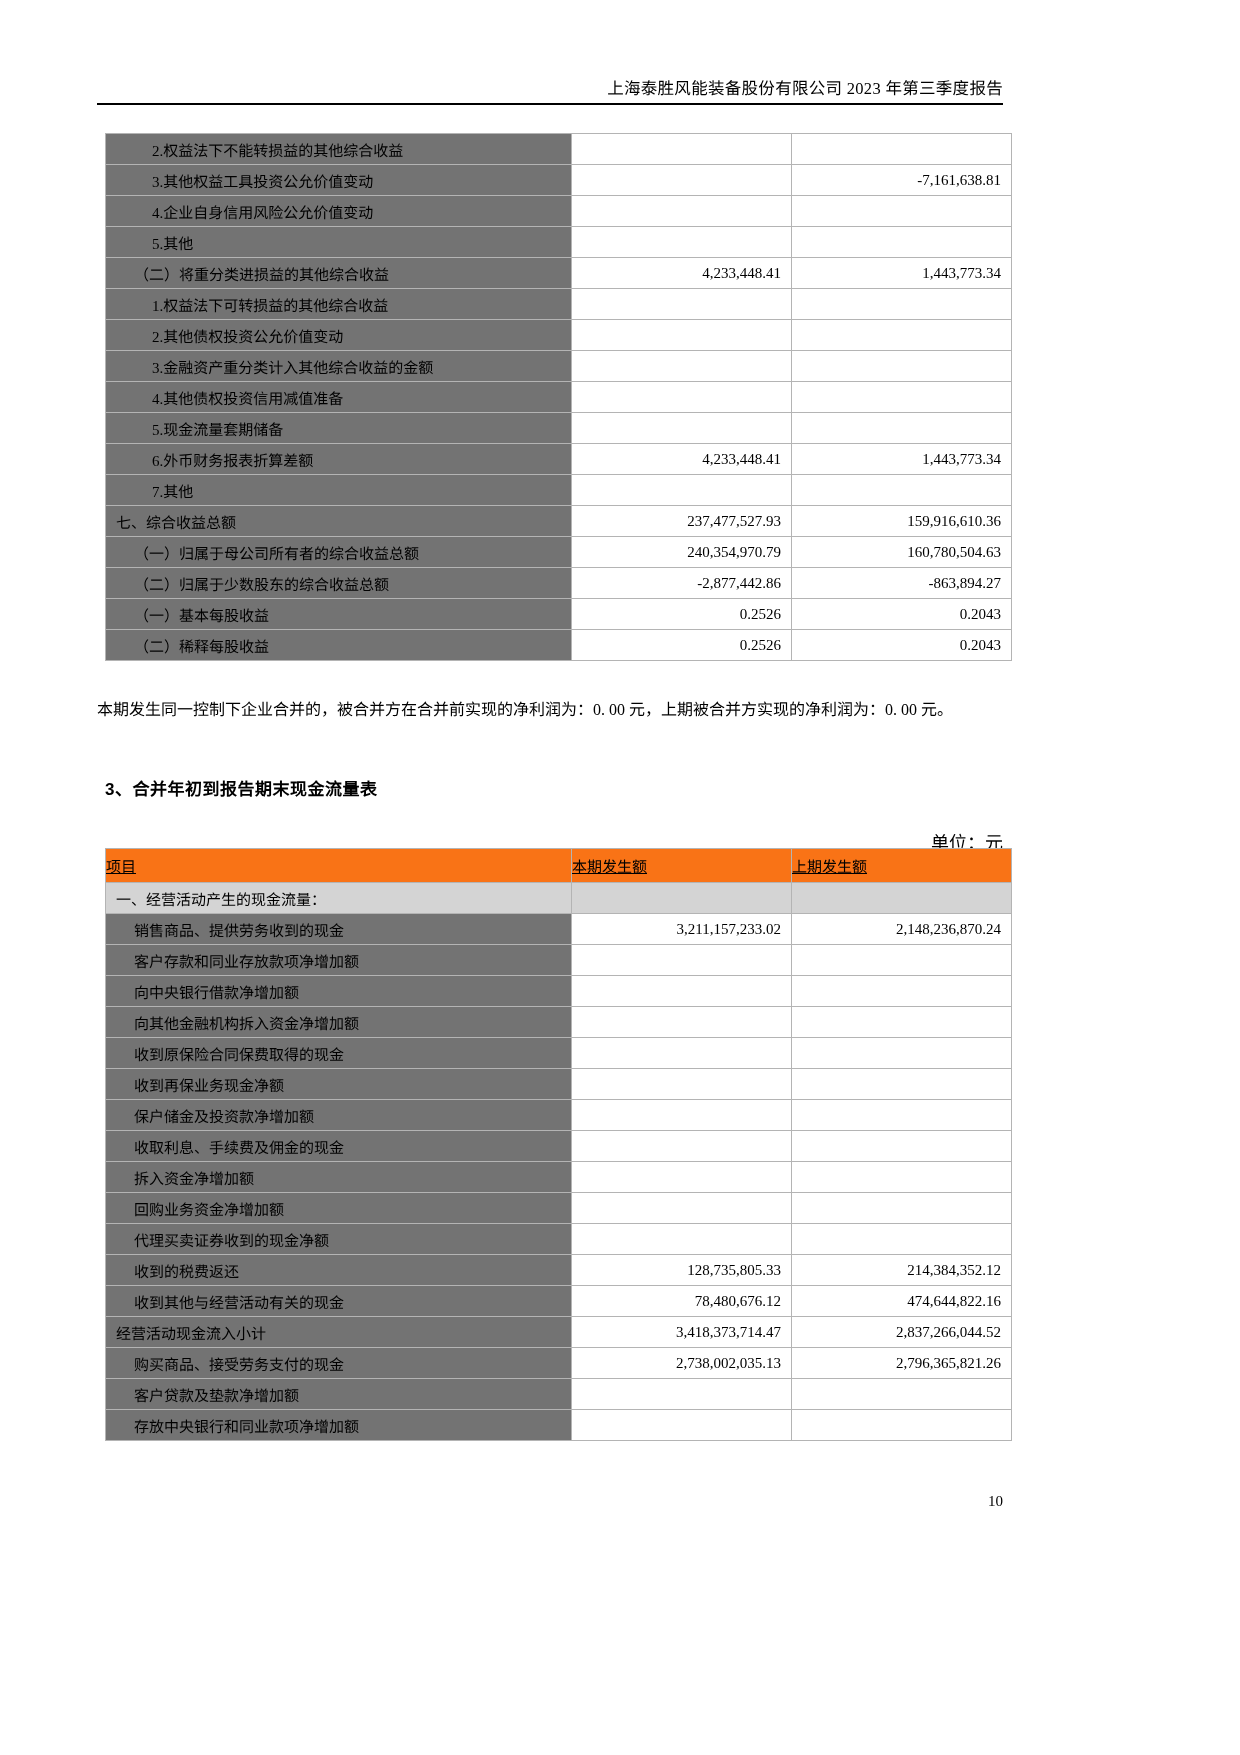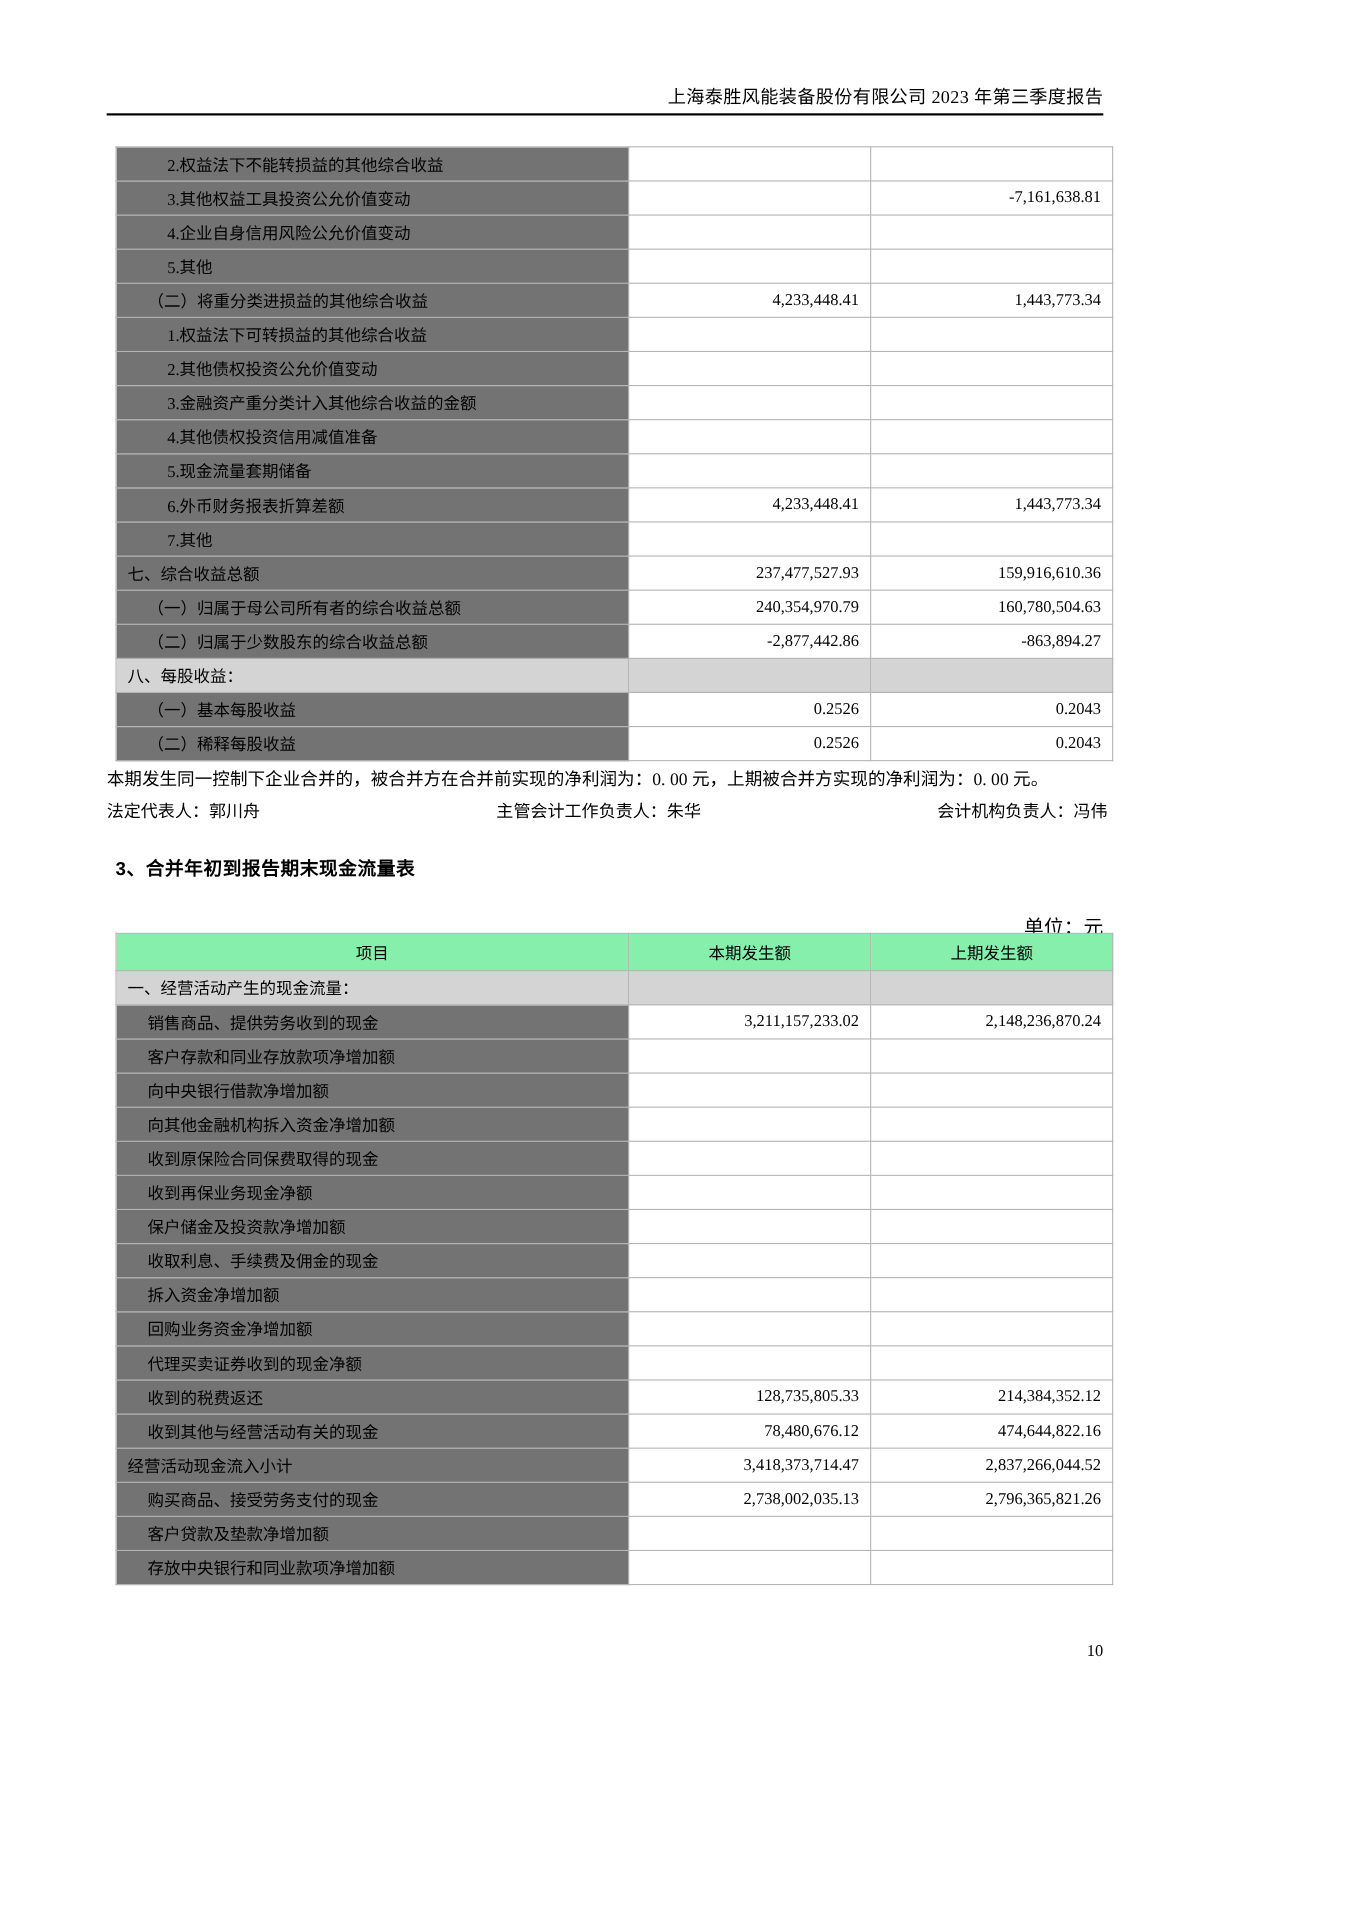--- a/index.html
+++ b/index.html
@@ -76,23 +76,24 @@
     white-space: nowrap;
   }
   .fin-table td.num.blank {
     background: #ffffff;
   }
   .fin-table td.item.shaded-num,
   .fin-table td.num.shaded {
     background: #d4d4d4;
   }
   .fin-table th.head {
-    background: #86efac;
-    text-align: center;
+    background: #f97316;
+    text-align: left;
     height: 33px;
+    text-decoration: underline;
   }
 
   
   .ind0 { padding-left: 10px !important; }
   .ind1 { padding-left: 28px !important; }
   .ind2 { padding-left: 46px !important; }
 
   
   #table-income-continued {
     position: absolute;
@@ -235,44 +236,34 @@
           <td class="item ind1">（一）归属于母公司所有者的综合收益总额</td>
           <td class="num">240,354,970.79</td>
           <td class="num">160,780,504.63</td>
         </tr>
         <tr>
           <td class="item ind1">（二）归属于少数股东的综合收益总额</td>
           <td class="num">-2,877,442.86</td>
           <td class="num">-863,894.27</td>
         </tr>
         <tr>
-          <td class="item ind0 shaded-num">八、每股收益：</td>
-          <td class="num shaded"></td>
-          <td class="num shaded"></td>
-        </tr>
-        <tr>
           <td class="item ind1">（一）基本每股收益</td>
           <td class="num">0.2526</td>
           <td class="num">0.2043</td>
         </tr>
         <tr>
           <td class="item ind1">（二）稀释每股收益</td>
           <td class="num">0.2526</td>
           <td class="num">0.2043</td>
         </tr>
       </tbody>
   </table>
 
   <div id="note-merger">本期发生同一控制下企业合并的，被合并方在合并前实现的净利润为：0. 00 元，上期被合并方实现的净利润为：0. 00 元。</div>
 
-  <div id="signature-row">
-    <span>法定代表人：郭川舟</span>
-    <span>主管会计工作负责人：朱华</span>
-    <span>会计机构负责人：冯伟</span>
-  </div>
 
   <div id="section-heading-3">3、合并年初到报告期末现金流量表</div>
 
   <div id="unit-label">单位：元</div>
 
   <table class="fin-table" id="table-cashflow">
     <colgroup>
       <col class="c-item">
         <col class="c-cur">
         <col class="c-prev">

